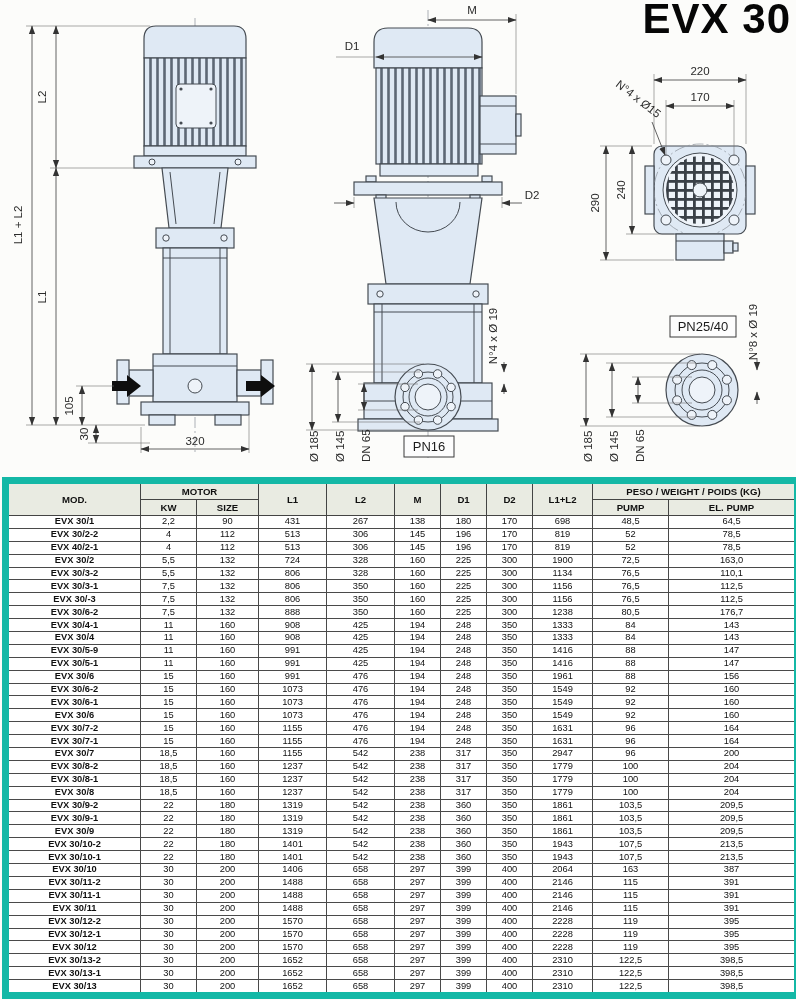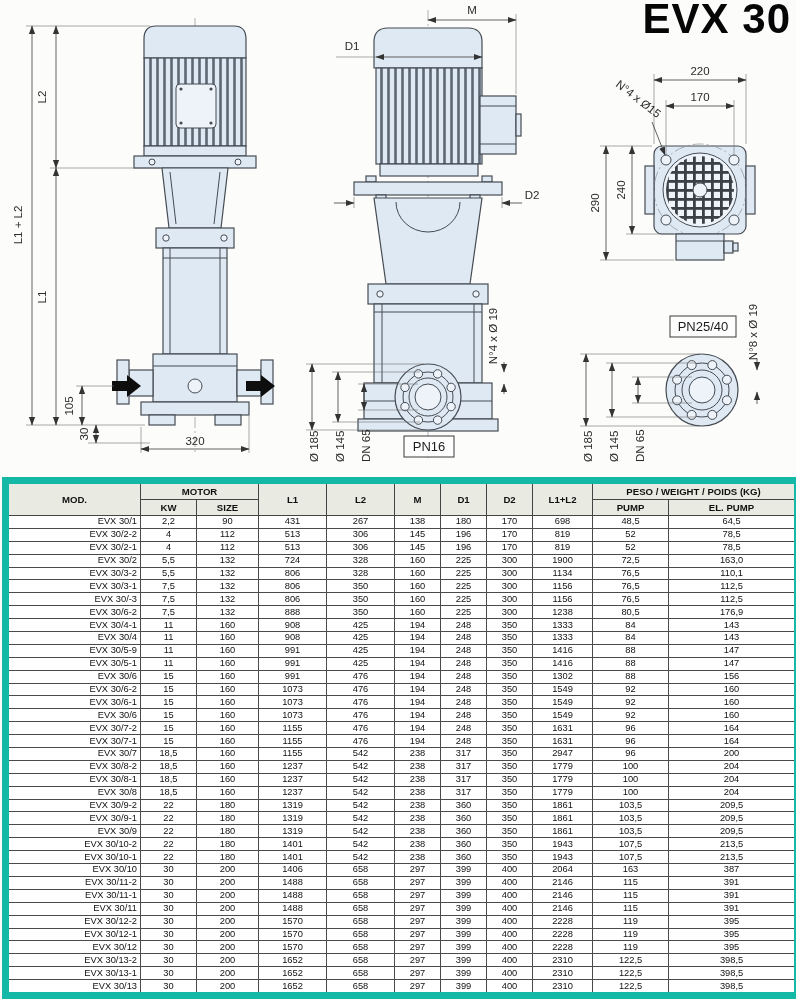--- a/index.html
+++ b/index.html
@@ -32,21 +32,21 @@
   }
   .spec-table th {
     background:#e9ebe2; border:1px solid #444; color:#101010;
     font-size:9.6px; font-weight:bold; padding:1px 2px; height:13px; line-height:12px;
   }
   .spec-table td {
     background:#ffffff; border:1px solid #4a4a4a; color:#101010;
     font-size:9.3px; height:11.9px; line-height:11px; padding:0 3px;
     text-align:center; white-space:nowrap; overflow:hidden;
   }
-  .spec-table td.mod { text-align:right; font-weight:normal; }
+  .spec-table td.mod { text-align:center; font-weight:bold; }
 </style>
 </head>
 <body>
 
 <div class="page-title">EVX 30</div>
 
 <svg class="drawings" width="796" height="470" viewBox="0 0 796 470">
   <defs>
     <marker id="arw" markerWidth="9" markerHeight="9" refX="8" refY="4.5" orient="auto-start-reverse" markerUnits="userSpaceOnUse">
       <path d="M0,1.4 L8.5,4.5 L0,7.6 z" fill="#333"></path>
@@ -315,21 +315,21 @@
         <td>513</td>
         <td>306</td>
         <td>145</td>
         <td>196</td>
         <td>170</td>
         <td>819</td>
         <td>52</td>
         <td>78,5</td>
       </tr>
       <tr>
-        <td class="mod">EVX 30/2-1</td>
+        <td class="mod">EVX 40/2-1</td>
         <td>4</td>
         <td>112</td>
         <td>513</td>
         <td>306</td>
         <td>145</td>
         <td>196</td>
         <td>170</td>
         <td>819</td>
         <td>52</td>
         <td>78,5</td>
@@ -390,21 +390,21 @@
         <td class="mod">EVX 30/6-2</td>
         <td>7,5</td>
         <td>132</td>
         <td>888</td>
         <td>350</td>
         <td>160</td>
         <td>225</td>
         <td>300</td>
         <td>1238</td>
         <td>80,5</td>
-        <td>176,9</td>
+        <td>176,7</td>
       </tr>
       <tr>
         <td class="mod">EVX 30/4-1</td>
         <td>11</td>
         <td>160</td>
         <td>908</td>
         <td>425</td>
         <td>194</td>
         <td>248</td>
         <td>350</td>
@@ -453,21 +453,21 @@
       </tr>
       <tr>
         <td class="mod">EVX 30/6</td>
         <td>15</td>
         <td>160</td>
         <td>991</td>
         <td>476</td>
         <td>194</td>
         <td>248</td>
         <td>350</td>
-        <td>1302</td>
+        <td>1961</td>
         <td>88</td>
         <td>156</td>
       </tr>
       <tr>
         <td class="mod">EVX 30/6-2</td>
         <td>15</td>
         <td>160</td>
         <td>1073</td>
         <td>476</td>
         <td>194</td>

